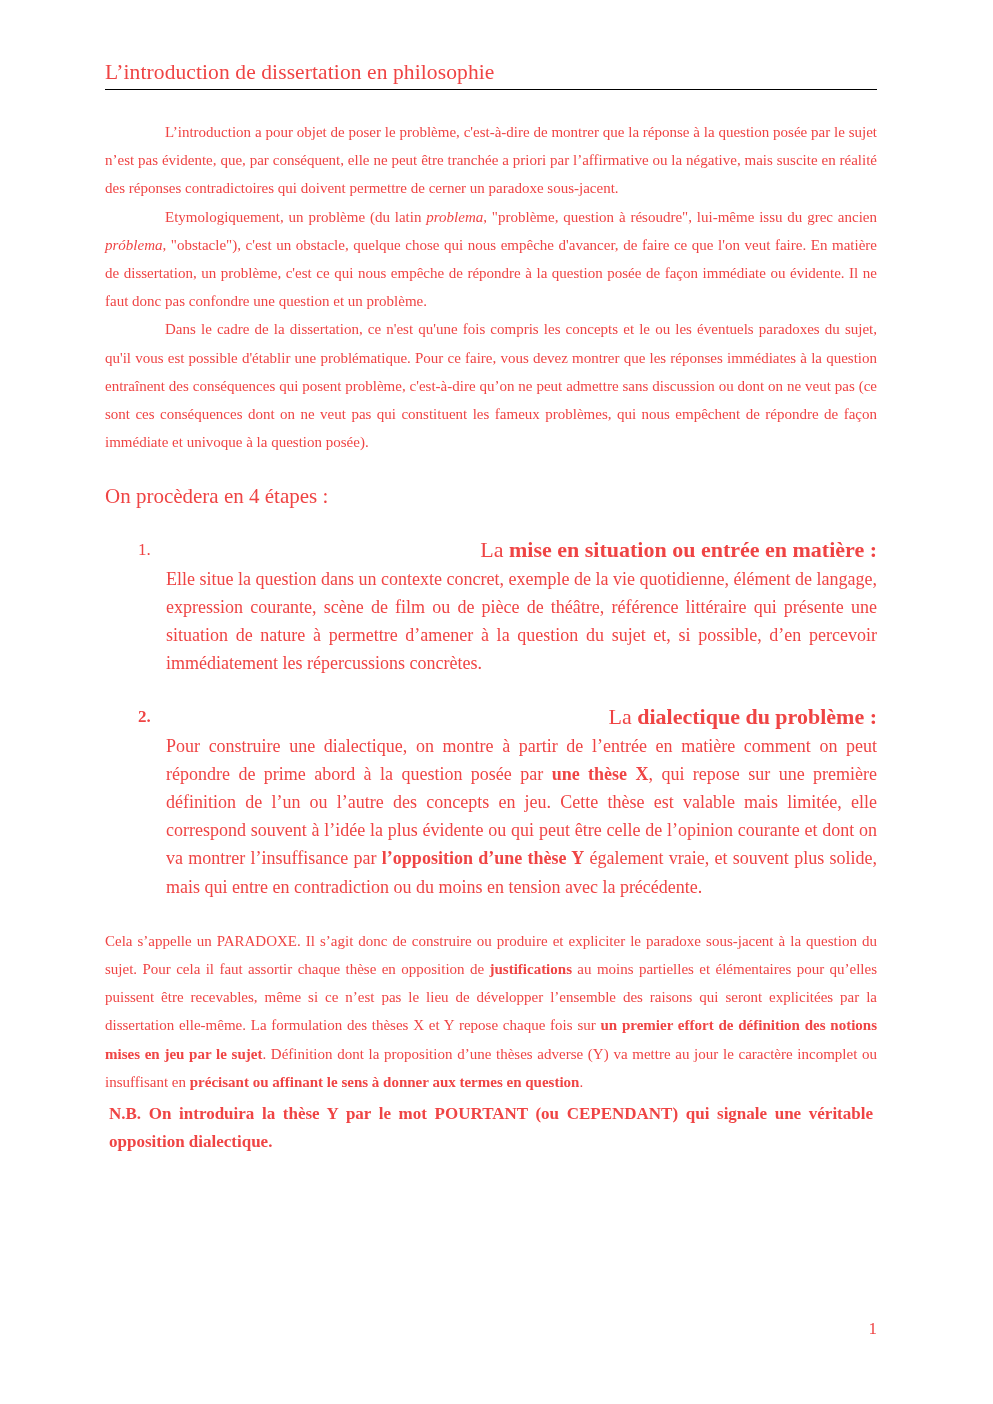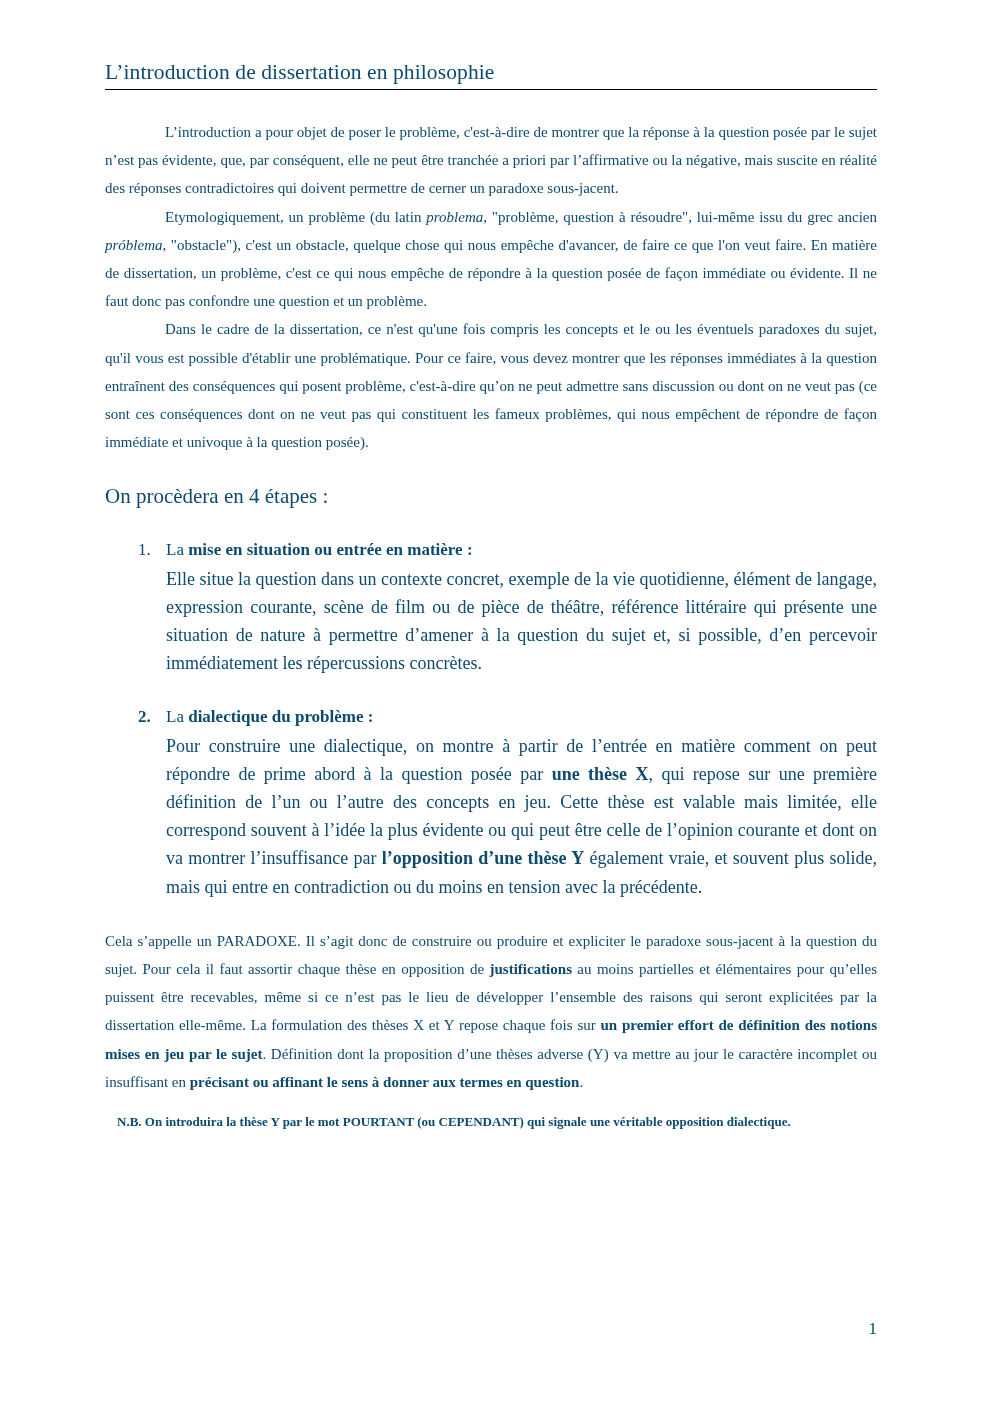--- a/index.html
+++ b/index.html
@@ -7,21 +7,21 @@
     margin: 0;
     padding: 0;
     background: #ffffff;
   }
   .page {
     position: relative;
     width: 993px;
     height: 1404px;
     background: #ffffff;
     font-family: "Liberation Serif", "DejaVu Serif", serif;
-    color: #0c4a6e;
+    color: #ef4444;
     overflow: hidden;
     box-sizing: border-box;
   }
   .content {
     position: absolute;
     left: 105px;
     top: 58px;
     width: 772px;
   }
   .doc-title {
@@ -71,43 +71,43 @@
     position: absolute;
     left: 33px;
     top: 0;
     font-size: 17px;
     line-height: 28.2px;
     width: 24px;
     text-align: left;
   }
   .step-num.bold { font-weight: bold; }
   .step-head {
-    font-size: 17px;
+    font-size: 22px;
     line-height: 28.2px;
     margin: 0;
-    text-align: left;
+    text-align: right;
   }
   .step-head b { font-weight: bold; }
   .step-body {
     font-size: 18px;
     line-height: 28.2px;
     margin: 0;
     text-align: justify;
   }
   .sub-para {
     margin-left: 61px;
   }
   b, .b { font-weight: bold; }
   i, .i { font-style: italic; }
   .nb {
     font-weight: bold;
-    font-size: 13px;
+    font-size: 17px;
     line-height: 28.2px;
     text-align: justify;
-    margin: 12px;
+    margin: 4px;
   }
   .page-number {
     position: absolute;
     right: 116px;
     top: 1318px;
     font-size: 17px;
     line-height: 22px;
     text-align: right;
   }
 </style>

